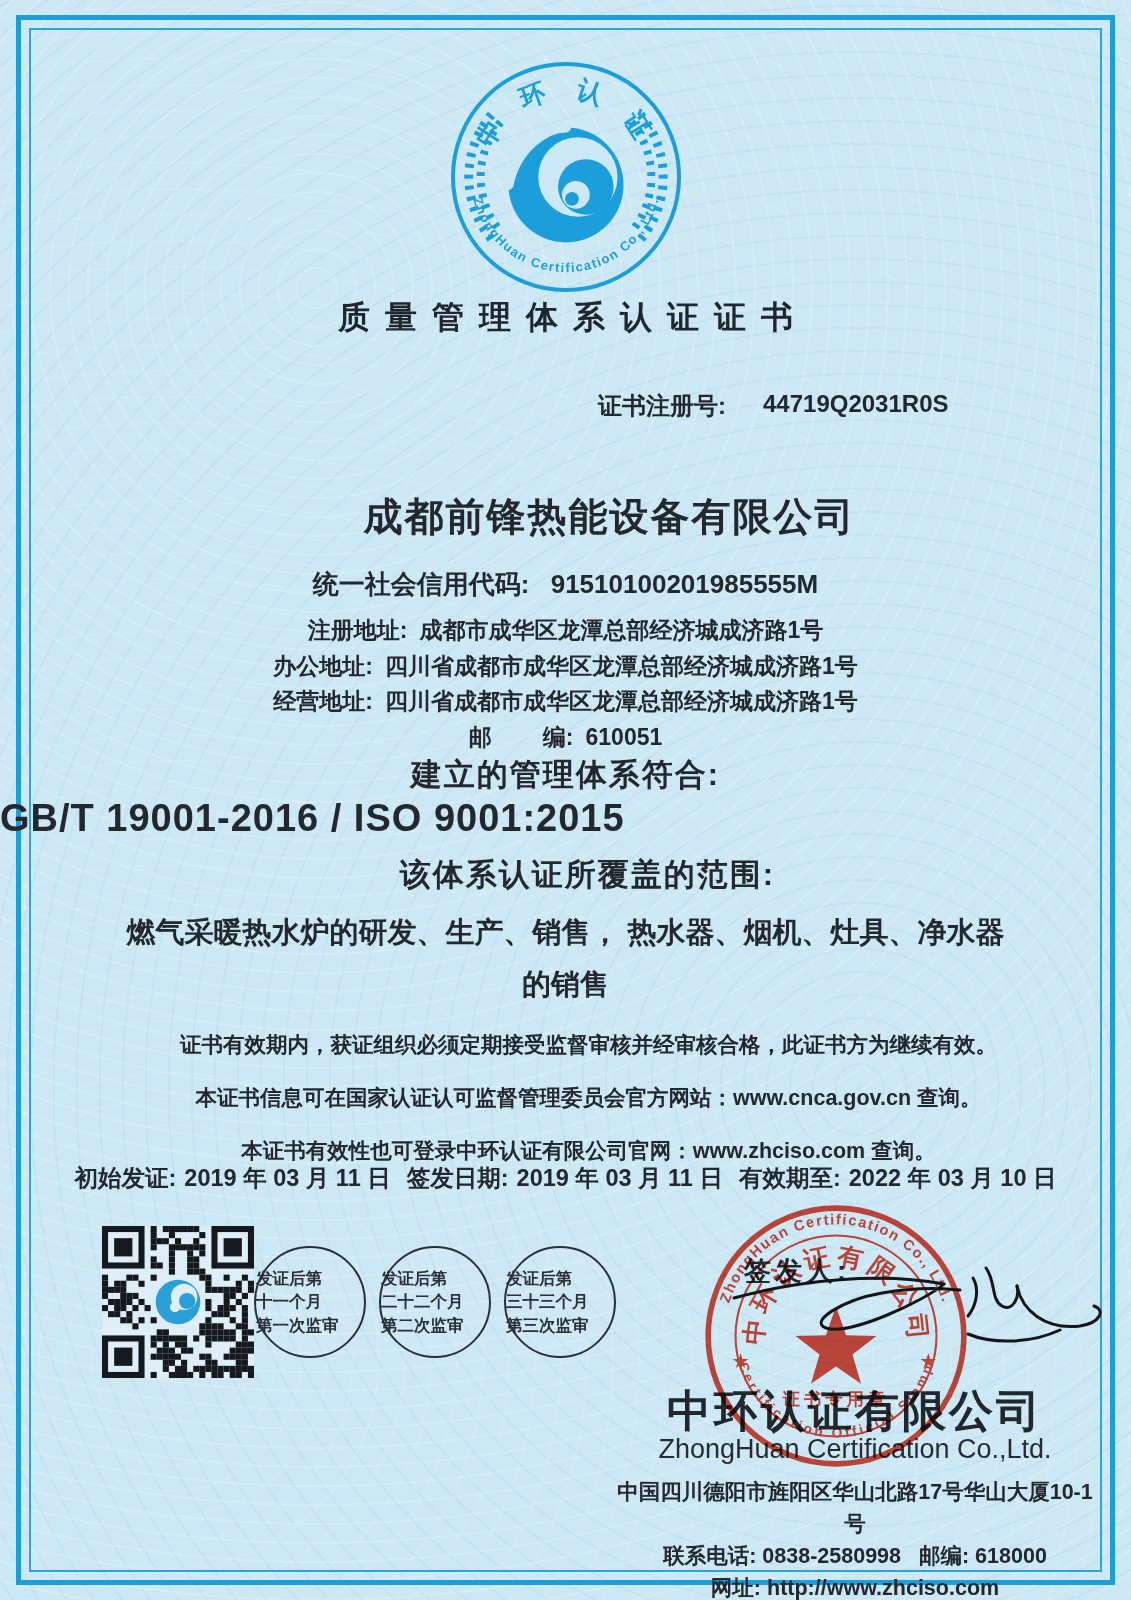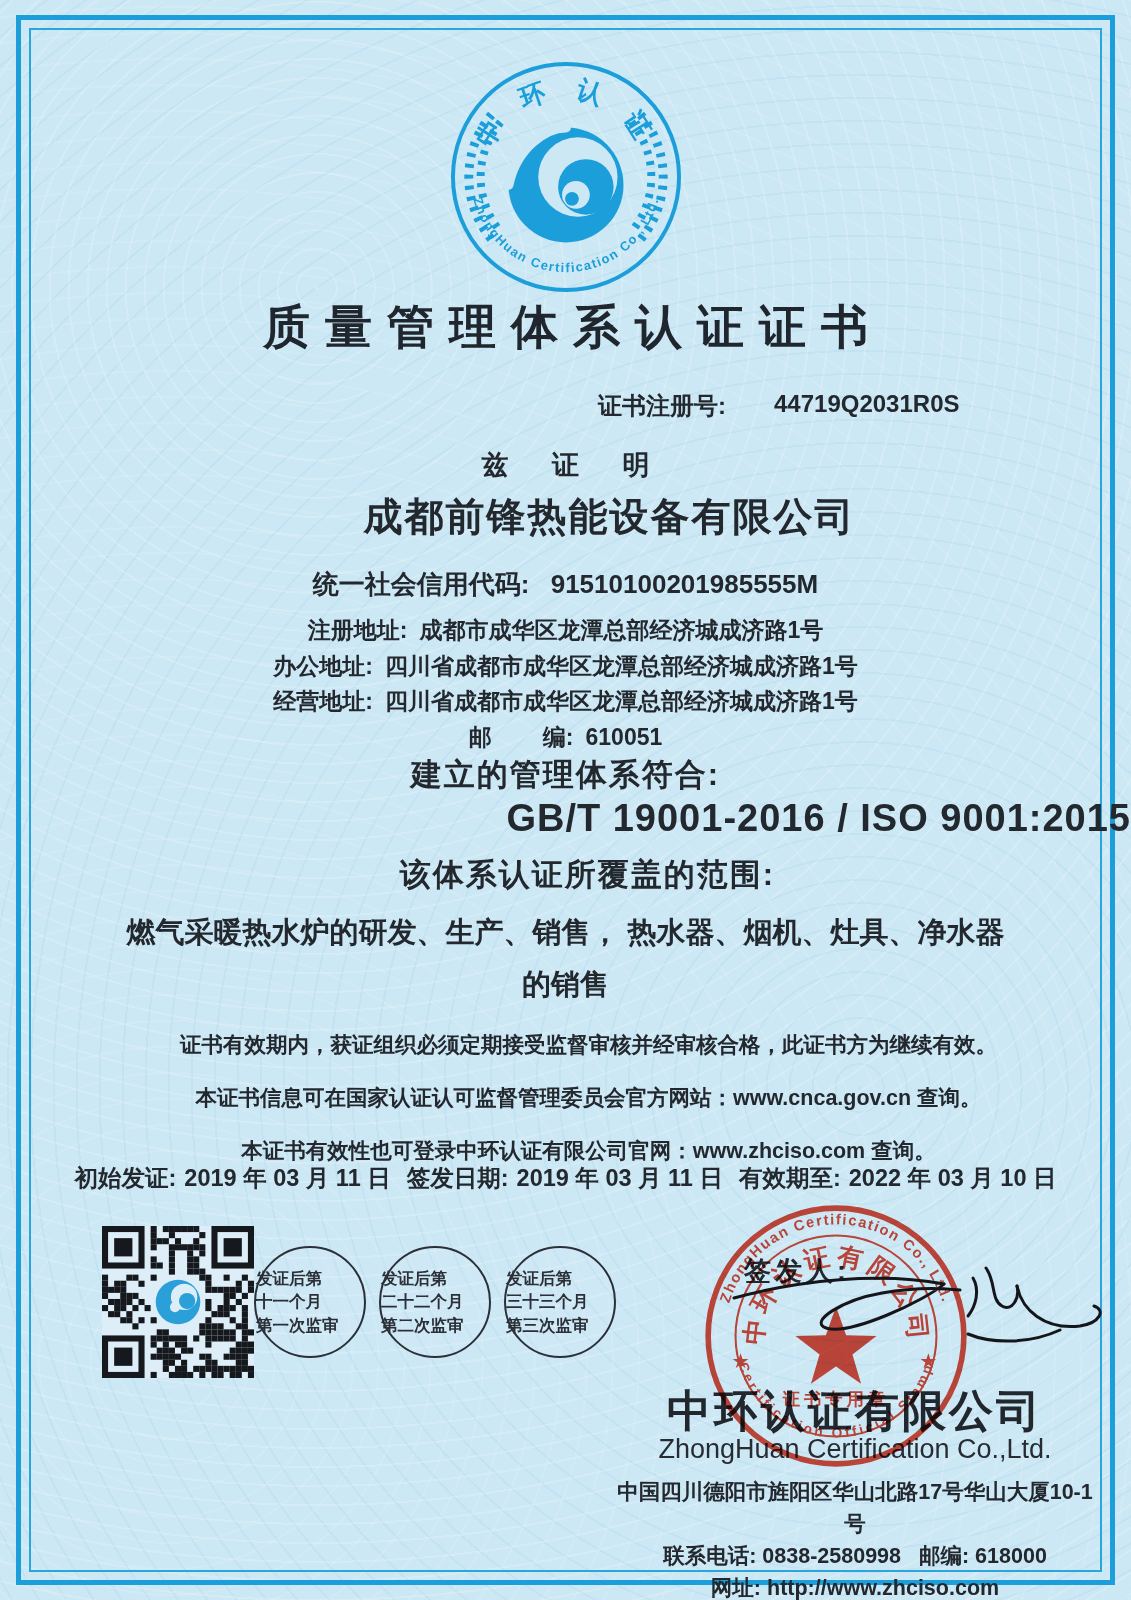--- a/index.html
+++ b/index.html
@@ -13,42 +13,42 @@
     font-family:"Liberation Sans","DejaVu Sans",sans-serif;
     color:#23282f;
   }
   .frame{position:absolute;pointer-events:none;}
   .frame-outer{left:16px;top:15px;right:16px;bottom:15px;border:5px solid #1b9ed9;}
   .frame-inner{left:29px;top:28px;right:29px;bottom:28px;border:2px solid #2aa6dd;}
 
   .logo{position:absolute;left:50%;top:58px;transform:translateX(-50%);width:238px;height:238px;}
 
   .title{position:absolute;top:296px;left:0;width:100%;margin:0;text-align:center;
-    font-size:47px;font-weight:bold;letter-spacing:15px;text-indent:15px;color:#20262e;}
-
-  .cert-row{position:absolute;top:390px;left:598px;display:flex;gap:48px;
+    font-size:32px;font-weight:bold;letter-spacing:15px;text-indent:15px;color:#20262e;}
+
+  .cert-row{position:absolute;top:390px;left:598px;display:flex;gap:37px;
     font-size:24px;font-weight:bold;}
 
   .certify{position:absolute;top:447px;left:0;width:100%;text-align:center;
     font-size:27px;font-weight:bold;letter-spacing:18px;text-indent:18px;}
 
   .company{position:absolute;top:490px;left:0;width:100%;text-align:center;
     font-size:39px;font-weight:bold;letter-spacing:2px;padding-left:44px;}
 
   .credit{position:absolute;top:567px;left:0;width:100%;text-align:center;
     font-size:26px;font-weight:bold;}
   .credit .gap{display:inline-block;width:14px;}
 
   .addresses{position:absolute;top:613px;left:0;width:100%;text-align:center;
     font-size:23px;font-weight:bold;line-height:35.5px;}
   .addr-label{white-space:pre;margin-right:12px;}
 
   .sys-heading{position:absolute;top:754px;left:0;width:100%;text-align:center;
     font-size:31px;font-weight:bold;letter-spacing:2px;}
-  .standard{position:absolute;top:797px;left:0;width:100%;text-align:right;
+  .standard{position:absolute;top:797px;left:0;width:100%;text-align:left;
     font-size:38px;font-weight:bold;letter-spacing:1px;}
   .scope-heading{position:absolute;top:854px;left:0;width:100%;text-align:center;
     font-size:31px;font-weight:bold;letter-spacing:2px;padding-left:22px;}
   .scope{position:absolute;top:906px;left:0;width:100%;text-align:center;
     font-size:29px;font-weight:600;line-height:52px;}
 
   .notes{position:absolute;top:1030px;left:0;width:100%;text-align:center;
     font-size:21.5px;font-weight:bold;}
   .notes div{margin-bottom:24px;padding-left:46px;}
 
@@ -111,21 +111,20 @@
     </text>
   </svg>
 
   <h1 class="title">质量管理体系认证证书</h1>
 
   <div class="cert-row">
     <span>证书注册号:</span>
     <span>44719Q2031R0S</span>
   </div>
 
-  <div class="certify">兹 证 明</div>
 
   <div class="company">成都前锋热能设备有限公司</div>
 
   <div class="credit">
     <span>统一社会信用代码:</span><span class="gap"></span>
     <span>91510100201985555M</span>
   </div>
 
   <div class="addresses">
     <div class="addr-line">

